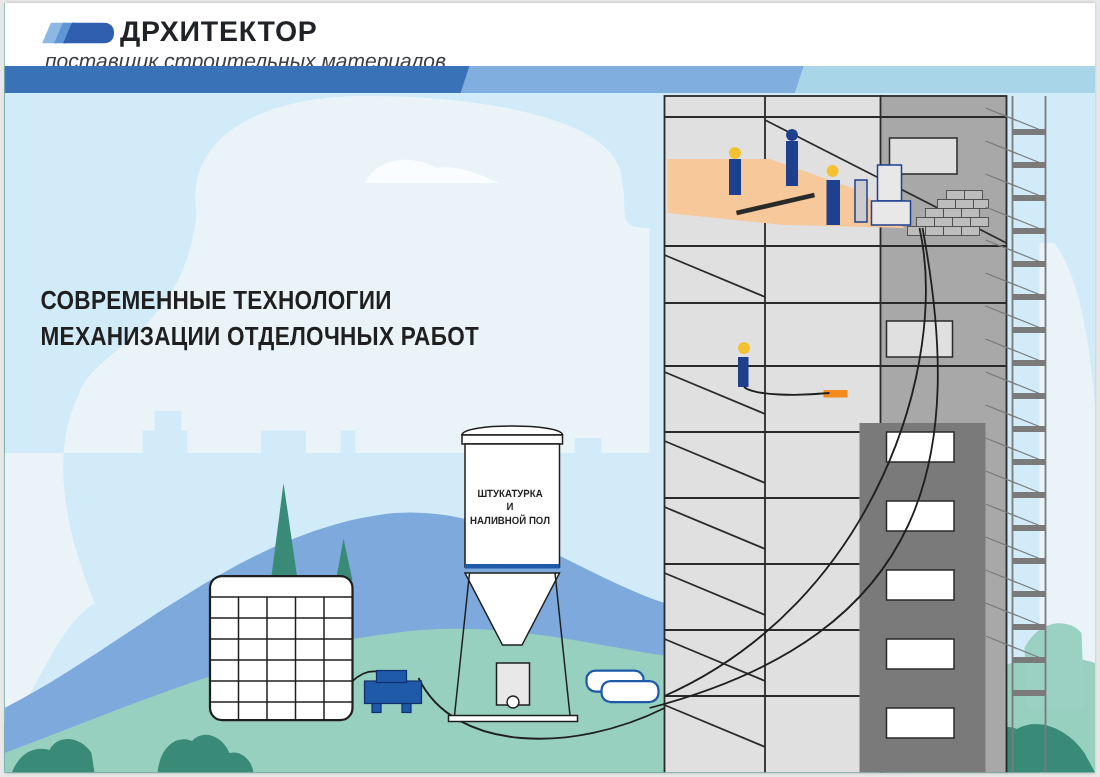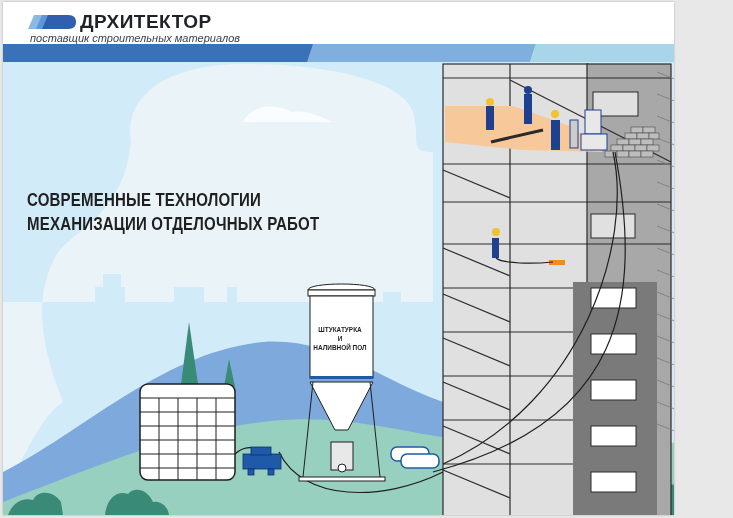--- a/index.html
+++ b/index.html
@@ -1,22 +1,22 @@
 <!DOCTYPE html>
 <html><head>
 <meta charset="utf-8">
 <style>
   html, body { margin: 0; padding: 0; }
   body { width: 733px; height: 518px; background: #e8e8e8; overflow: hidden; position: relative; font-family: "Liberation Sans", sans-serif; }
-  .page { position: absolute; left: 3px; top: 2px; width: 671px; height: 513px; background: #0f766e; overflow: hidden; box-shadow: 0 0 2px rgba(0,0,0,0.25); }
+  .page { position: absolute; left: 3px; top: 2px; width: 727px; height: 513px; background: #0f766e; overflow: hidden; box-shadow: 0 0 2px rgba(0,0,0,0.25); }
   .header { position: absolute; left: 0; top: 0; width: 727px; height: 42px; background: #ffffff; }
   .logo { position: absolute; left: 25px; top: 10px; display: flex; align-items: center; }
   .logo-mark { width: 48px; height: 14px; position: relative; margin-right: 4px; }
   .logo-name { font-family: "Liberation Sans", sans-serif; font-weight: bold; font-size: 19px; color: #1f2226; letter-spacing: 0.5px; line-height: 19px; }
-  .tagline { position: absolute; left: 27px; top: 30px; font-style: italic; font-size: 11px; color: #3b3f45; }
+  .tagline { position: absolute; left: 27px; top: 30px; font-style: italic; font-size: 14px; color: #3b3f45; }
   .band { position: absolute; left: 0; top: 42px; width: 727px; height: 18px; }
   .headline { position: absolute; left: 24px; top: 186px; font-family: "Liberation Sans", sans-serif; font-weight: bold; font-size: 17.5px; line-height: 24px; color: #1f1f1f; transform: scaleX(0.86); transform-origin: left top; letter-spacing: 0.2px; }
   .headline div { white-space: nowrap; }
   .silo-label { position: absolute; left: 306px; top: 323px; width: 62px; text-align: center; font-weight: bold; font-size: 7px; line-height: 9px; color: #1f1f1f; transform: scaleX(0.92); }
   svg.scene { position: absolute; left: 0; top: 0; }
 </style>
 </head>
 <body>
 
 <div class="page">

